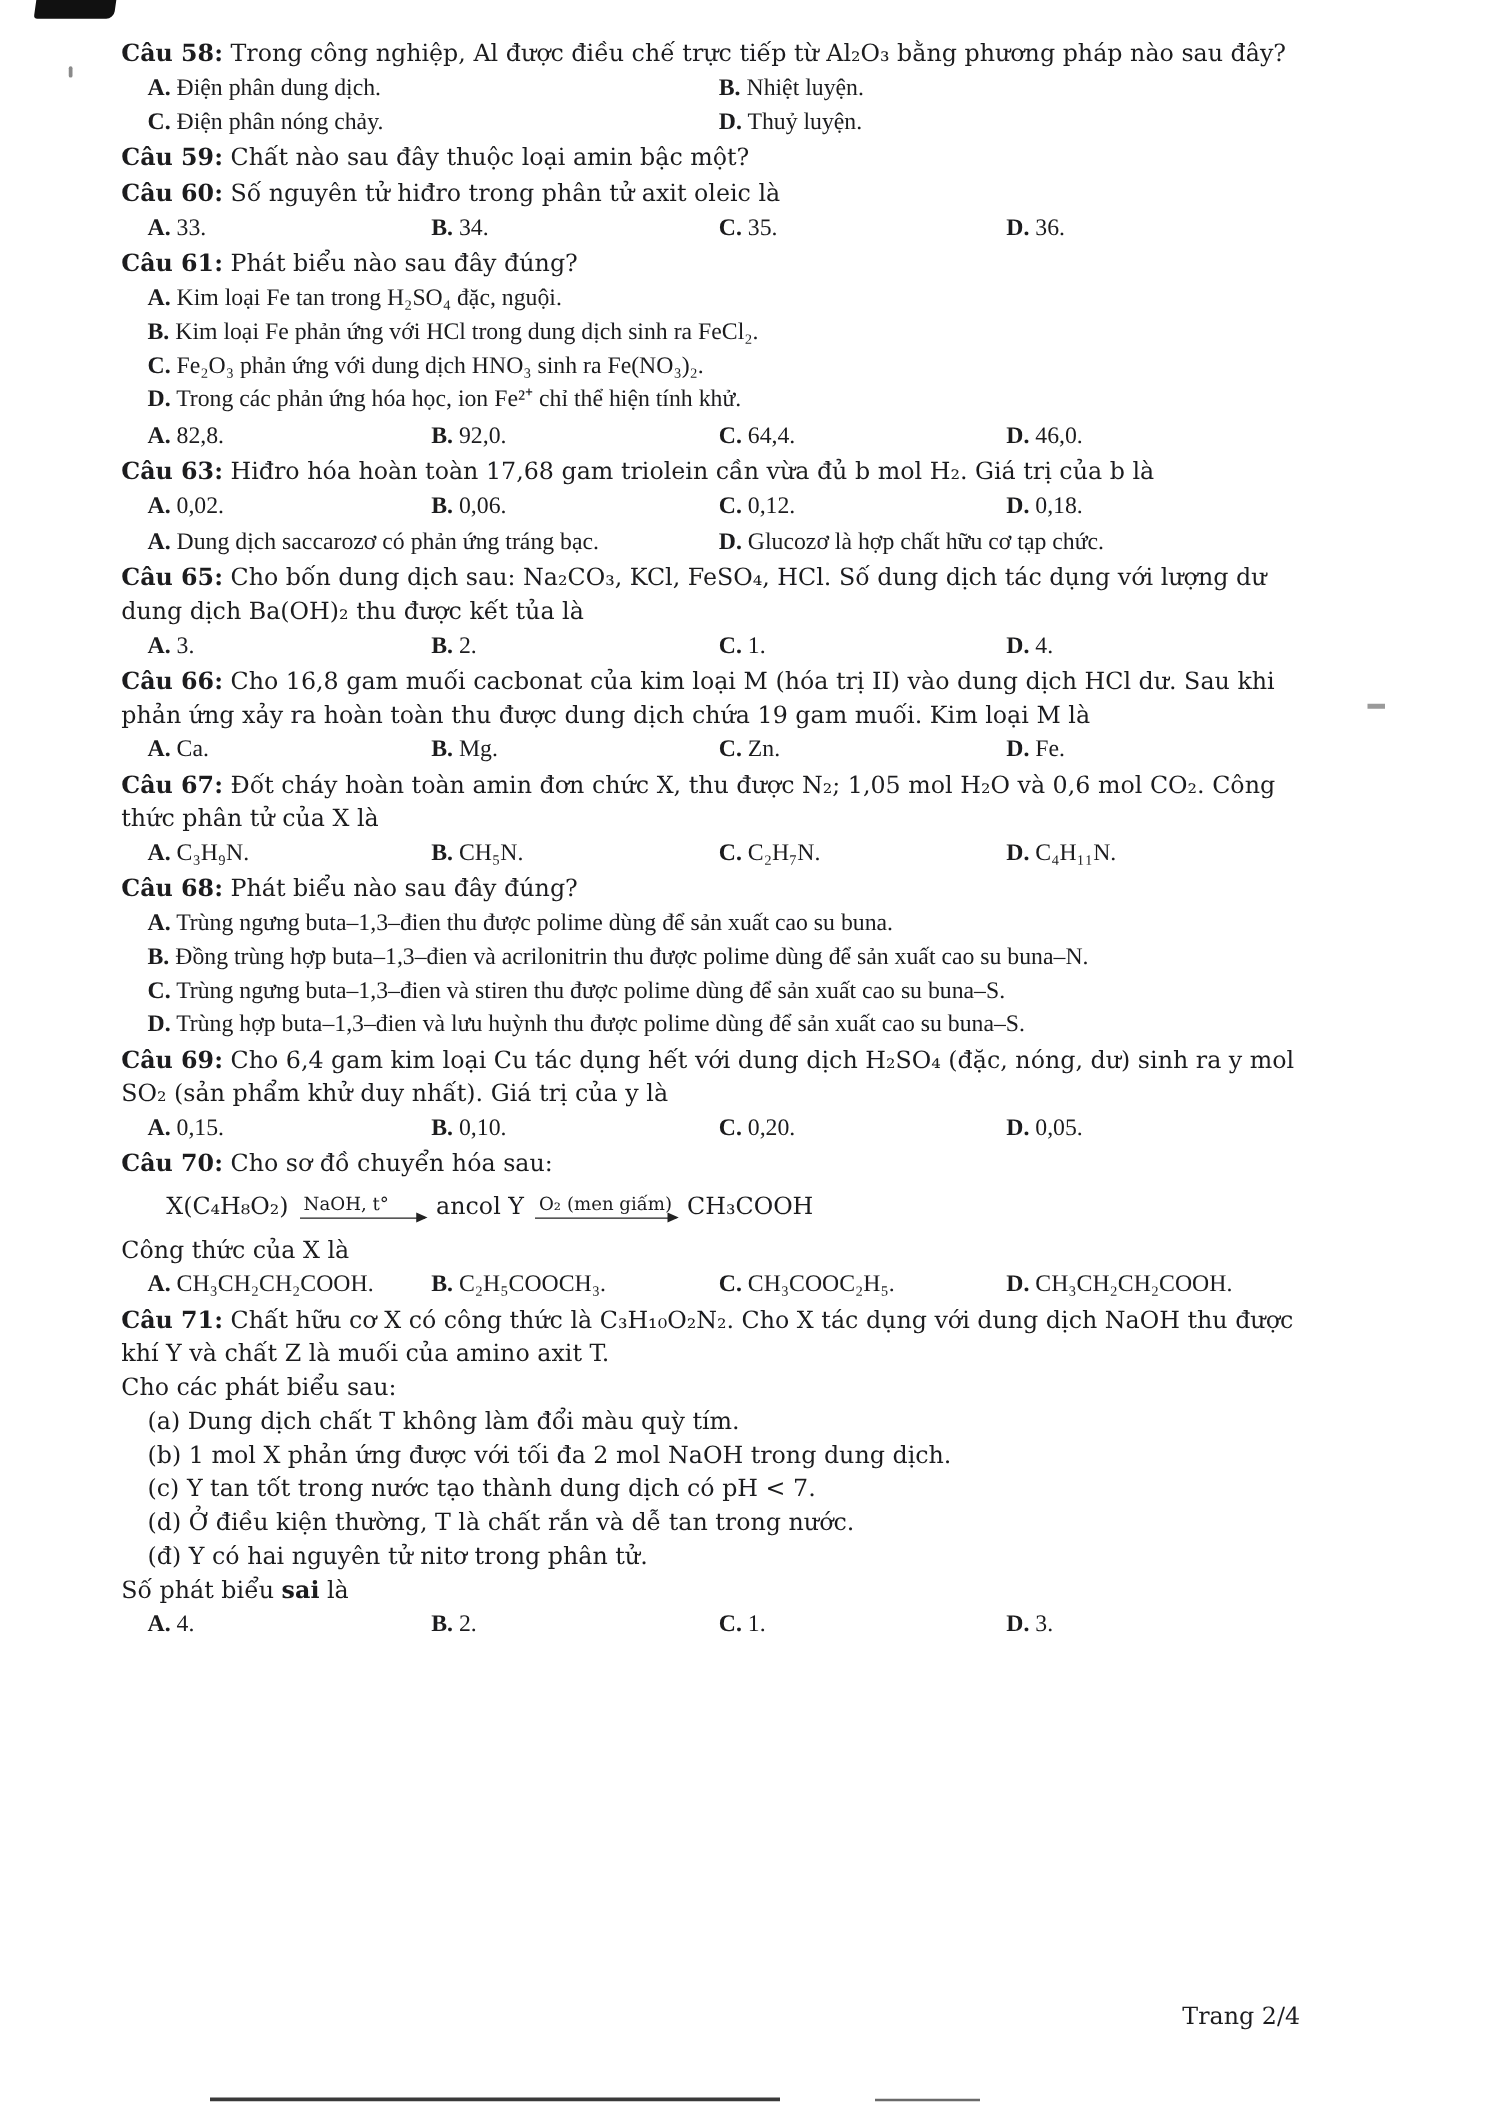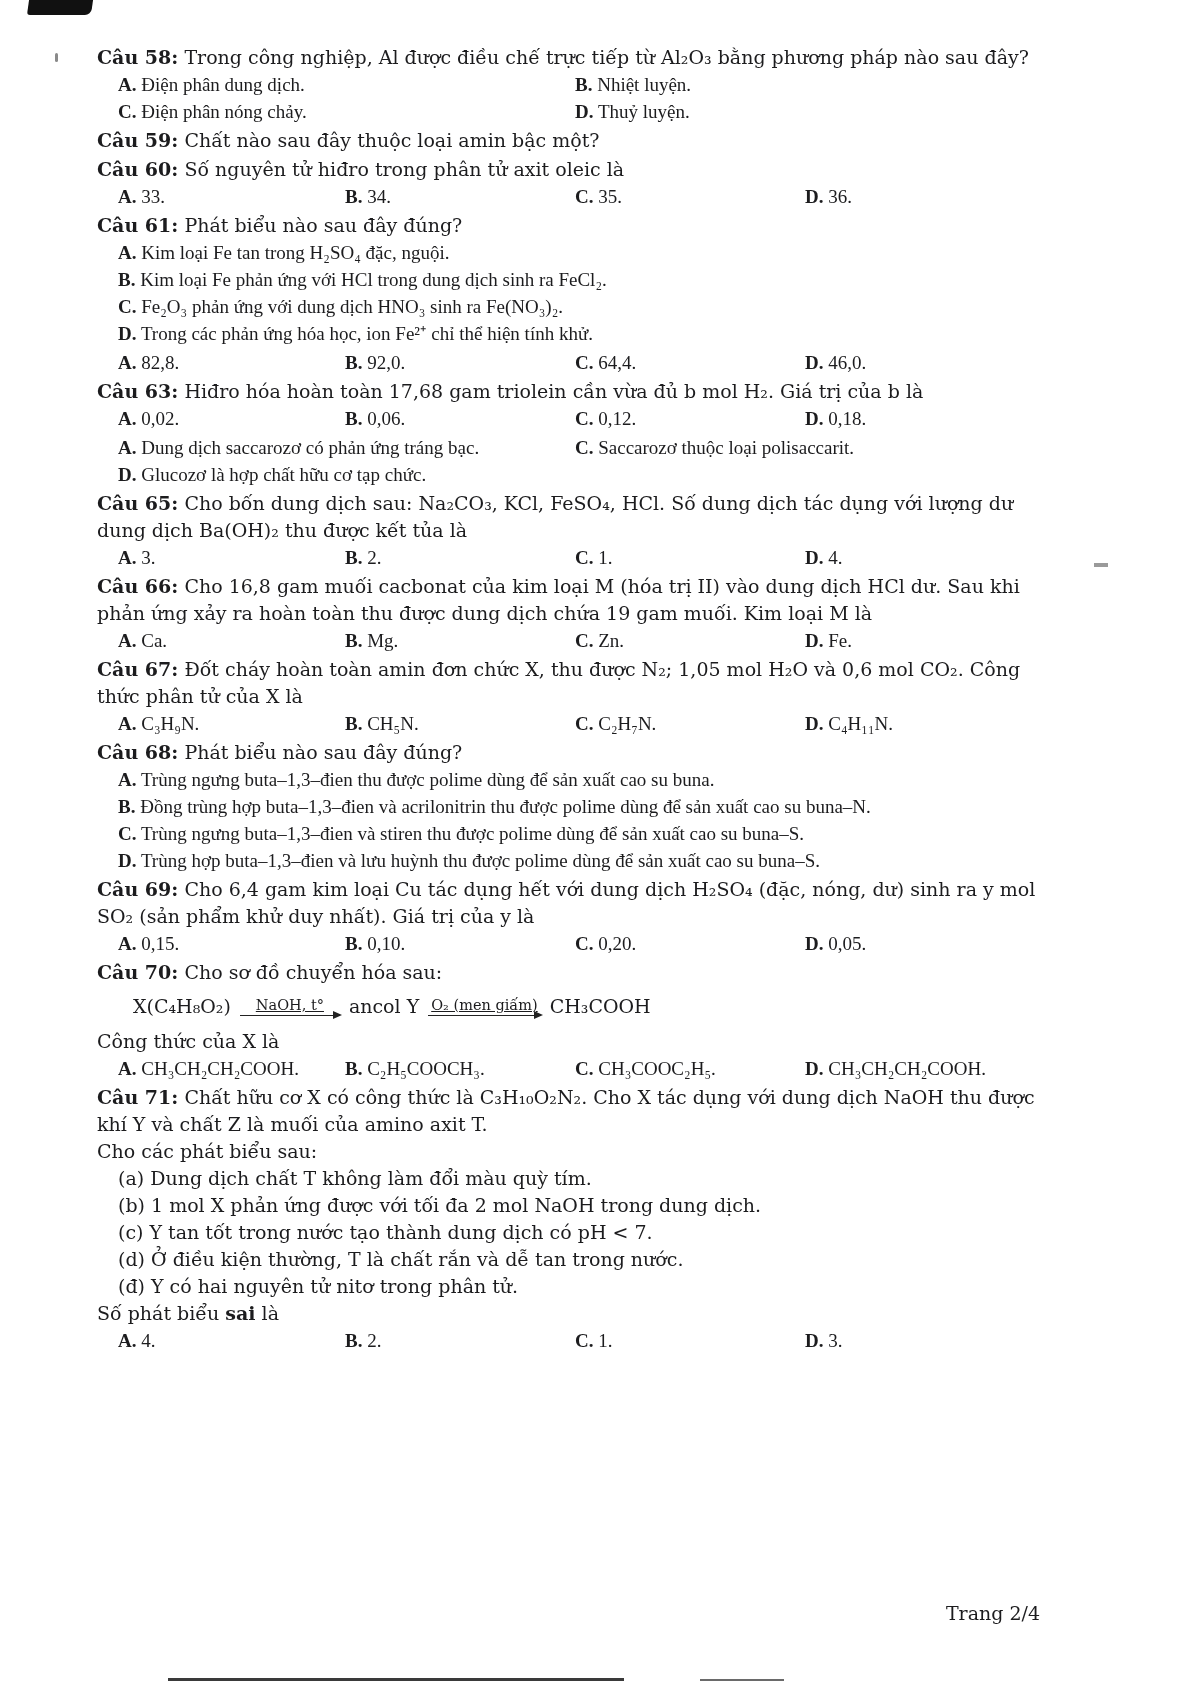--- a/index.html
+++ b/index.html
@@ -7,21 +7,21 @@
   body {
     width: 1190px;
     min-height: 1684px;
     background: #ffffff;
     color: #1c1c1e;
     font-family: "DejaVu Serif", "Liberation Serif", serif;
     position: relative;
   }
   .page {
     min-height: 1684px;
-    padding: 44px 150px 60px 97px;
+    padding: 30px 150px 60px 97px;
     display: flex;
     flex-direction: column;
   }
   .question { margin-bottom: 2px; }
   .stem, .line {
     margin: 0;
     font-size: 19px;
     line-height: 27px;
   }
   .qnum { font-weight: bold; }
@@ -41,23 +41,21 @@
     display: flex;
     align-items: center;
     padding-left: 36px;
     margin: 8px 0 10px;
     font-size: 19px;
     line-height: 24px;
   }
   .arrow {
     display: inline-flex;
     flex-direction: column;
-    align-items: center;
     margin: 0 9px;
-    text-decoration: underline;
   }
   .arrow-label {
     font-size: 14.5px;
     line-height: 16px;
     padding: 0 3px;
     white-space: nowrap;
   }
   .arrow-shaft {
     position: relative;
     height: 0;
@@ -137,21 +135,20 @@
         <div class="opts cols-4">
           <span class="opt"><b class="olet">A.</b> <span>0,02.</span></span>
           <span class="opt"><b class="olet">B.</b> <span>0,06.</span></span>
           <span class="opt"><b class="olet">C.</b> <span>0,12.</span></span>
           <span class="opt"><b class="olet">D.</b> <span>0,18.</span></span>
         </div>
       </section>
       <section class="question">
         <div class="opts cols-2">
           <span class="opt"><b class="olet">A.</b> <span>Dung dịch saccarozơ có phản ứng tráng bạc.</span></span>
-          <span class="opt"><b class="olet">C.</b> <span>Saccarozơ thuộc loại polisaccarit.</span></span>
           <span class="opt"><b class="olet">D.</b> <span>Glucozơ là hợp chất hữu cơ tạp chức.</span></span>
         </div>
       </section>
       <section class="question">
         <p class="stem"><b class="qnum">Câu 65:</b> <span class="qtext">Cho bốn dung dịch sau: Na₂CO₃, KCl, FeSO₄, HCl. Số dung dịch tác dụng với lượng dư dung dịch Ba(OH)₂ thu được kết tủa là</span></p>
         <div class="opts cols-4">
           <span class="opt"><b class="olet">A.</b> <span>3.</span></span>
           <span class="opt"><b class="olet">B.</b> <span>2.</span></span>
           <span class="opt"><b class="olet">C.</b> <span>1.</span></span>
           <span class="opt"><b class="olet">D.</b> <span>4.</span></span>

